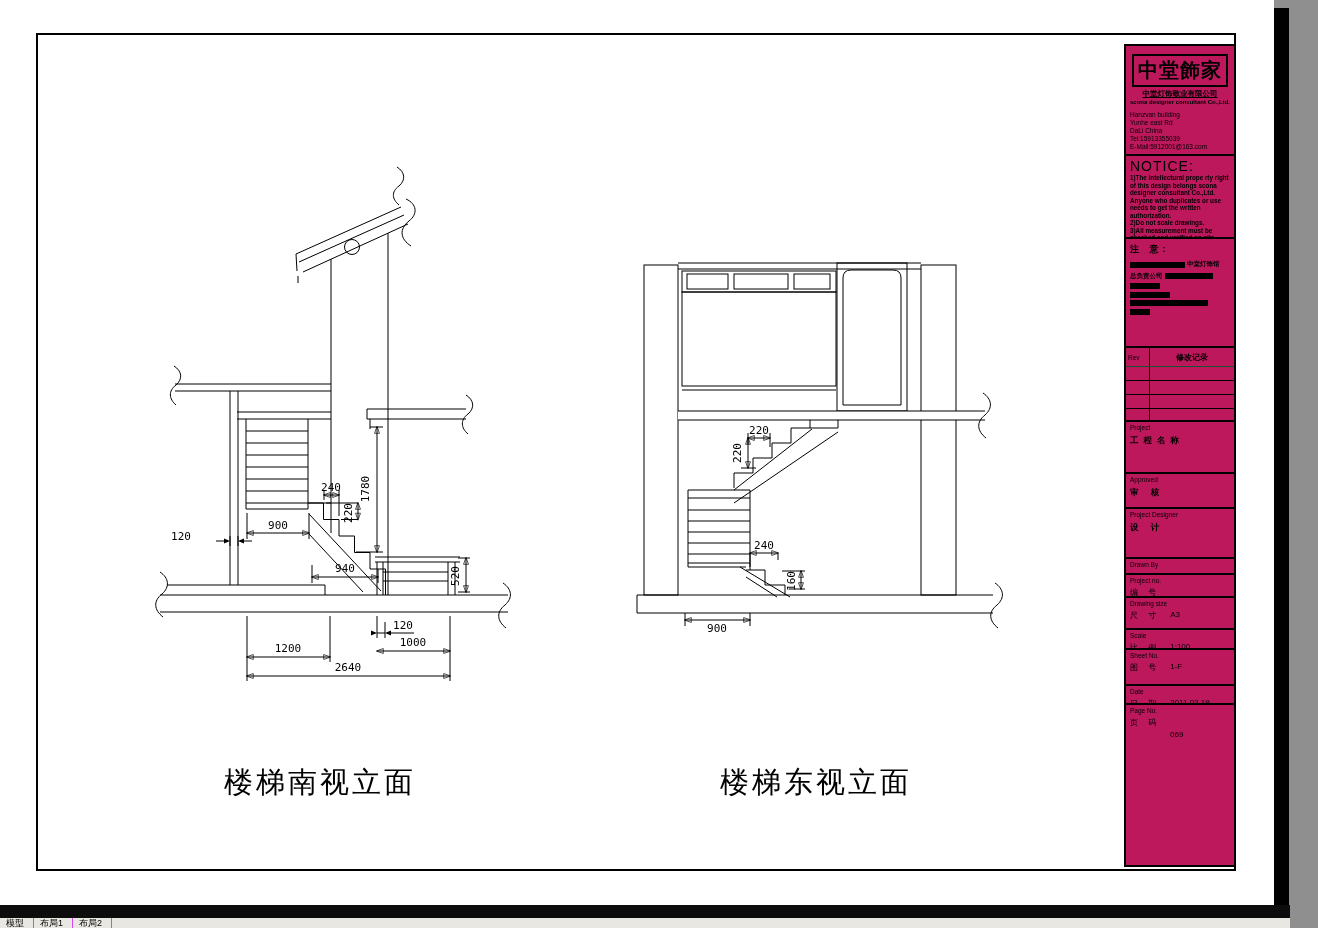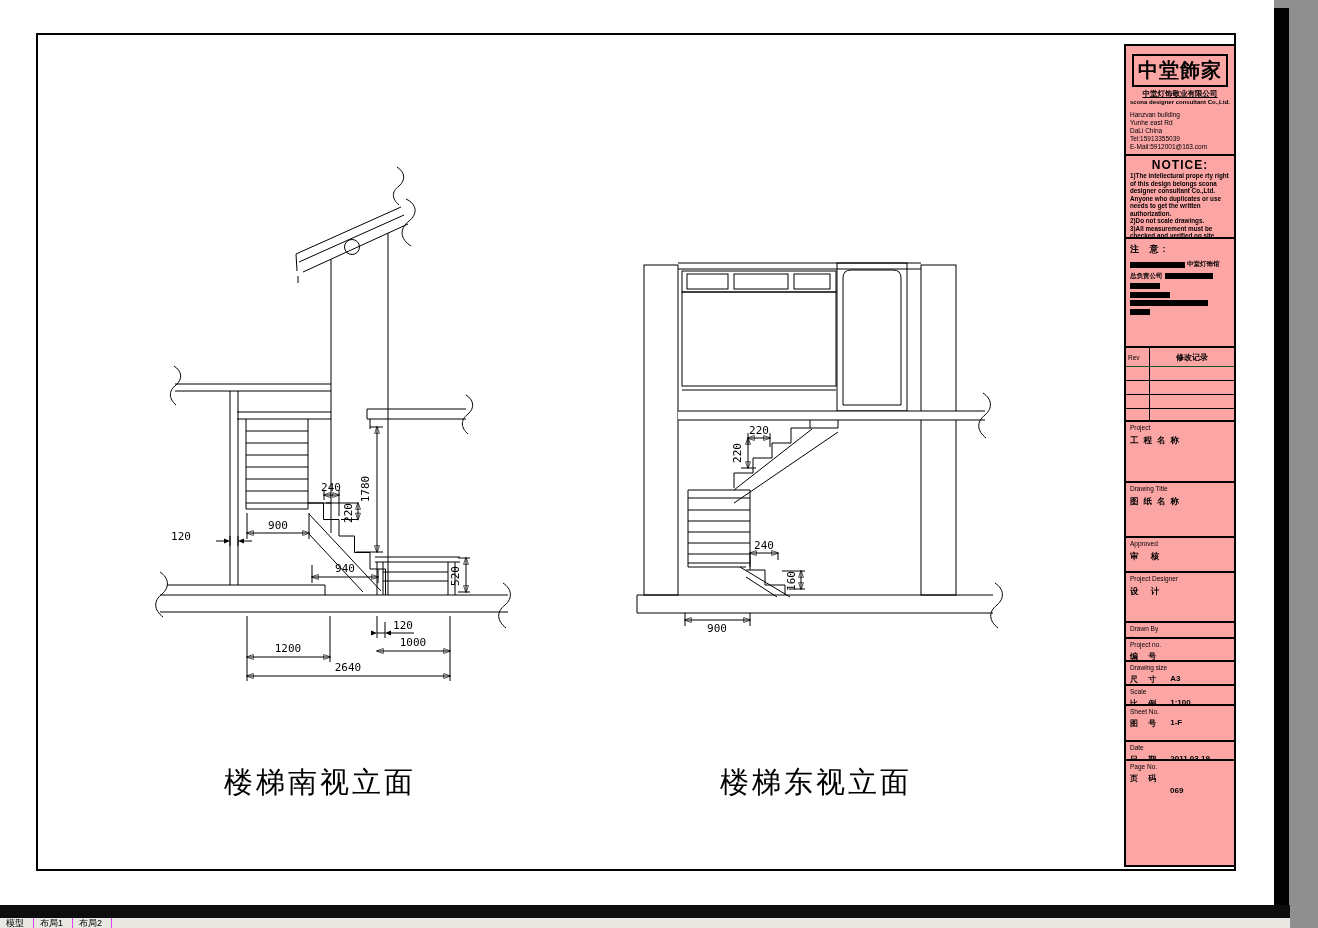--- a/index.html
+++ b/index.html
@@ -11,42 +11,42 @@
   #cad-svg{position:absolute;left:0;top:0;width:1318px;height:928px;}
   svg line,svg path,svg rect,svg polyline,svg circle{stroke:#000;stroke-width:1;fill:none;}
   svg .fillw{fill:#fff;stroke:none;}
   svg .arrhead{fill:#000;stroke:none;}
   svg text{fill:#000;stroke:none;font-family:"DejaVu Sans Mono","Liberation Mono",monospace;}
   .dimtxt{font-size:11px;text-anchor:middle;}
   .dwgtitle{font-size:29px;letter-spacing:3px;text-anchor:middle;
             font-family:"DejaVu Serif","Liberation Serif",serif;}
   
   #tblock{position:absolute;left:1124px;top:44px;width:112px;height:823px;border:2px solid #000;
-          box-sizing:border-box;background:#fca5a5;display:flex;flex-direction:column;}
+          box-sizing:border-box;background:#be185d;display:flex;flex-direction:column;}
   .tb-sec{border-top:2px solid #000;box-sizing:border-box;overflow:hidden;padding:2px 4px;}
   .tb-sec:first-child{border-top:none;}
   #logo-box{border:2px solid #000;margin:6px 2px 2px 2px;padding:1px 0;text-align:center;
             font-family:"DejaVu Serif","Liberation Serif",serif;font-weight:bold;font-size:20px;letter-spacing:1px;}
   .cn-co{font-size:7.5px;font-weight:bold;text-align:center;margin-top:2px;letter-spacing:0;text-decoration:underline;}
   .en-co{font-size:6px;font-weight:bold;text-align:center;}
   .addr{font-size:6.5px;line-height:8px;margin-top:6px;}
-  .notice-t{font-size:12px;font-weight:bold;letter-spacing:1px;text-align:center;}
+  .notice-t{font-size:14px;font-weight:normal;letter-spacing:1px;}
   .notice-b{font-size:6.3px;line-height:7.5px;white-space:pre-line;font-weight:bold;}
   .attn-t{font-size:9px;font-weight:bold;letter-spacing:4px;margin:2px 0 4px 0;}
   .attn-row{display:flex;align-items:center;gap:2px;margin:2.5px 0;font-size:6.5px;font-weight:bold;}
   .bar{height:6px;background:#000;display:inline-block;}
   .rev-head{display:flex;border-bottom:1px solid #14532d;height:18px;align-items:center;}
   .rev-c1{width:24px;border-right:1px solid #000;font-size:6.5px;padding-left:2px;height:100%;display:flex;align-items:center;box-sizing:border-box;}
   .rev-c2{flex:1;text-align:center;font-size:8px;font-weight:bold;}
   .rev-row{display:flex;border-bottom:1px solid #000;height:13px;}
   .rev-row:last-child{border-bottom:none;}
   .rev-r1{width:24px;border-right:1px solid #000;box-sizing:border-box;}
   .lbl{font-size:6.5px;line-height:8px;}
   .val{font-size:8.5px;font-weight:bold;letter-spacing:5px;margin-top:3px;}
-  .pair{display:flex;gap:10px;font-size:8px;font-weight:bold;margin-top:2px;}
+  .pair{display:flex;gap:10px;font-size:8px;font-weight:normal;margin-top:2px;}
   .pair .cnv{letter-spacing:4px;}
   
   #botdark{position:absolute;left:0;top:905px;width:1290px;height:13px;background:#0d0d0d;}
   #tabbar{position:absolute;left:0;top:918px;width:1290px;height:10px;background:#e9e7e2;
           font-size:9px;color:#000;overflow:hidden;white-space:nowrap;}
   .tab{display:inline-block;padding:0 9px 0 6px;border-right:1px solid #d946ef;line-height:11px;}
 </style>
 </head>
 <body>
 
@@ -362,47 +362,43 @@
       <div class="rev-row">
           <div class="rev-r1"></div>
         </div>
       <div class="rev-row">
           <div class="rev-r1"></div>
         </div>
       <div class="rev-row">
           <div class="rev-r1"></div>
         </div>
     </div>
-    <div class="tb-sec" style="height:61px;">
+    <div class="tb-sec" style="height:52px;">
       <div class="lbl">Project</div>
       <div class="val">工程名称</div>
-    </div>
-    <div class="tb-sec" style="height:55px;">
-      <div class="lbl">Drawing Title</div>
-      <div class="val">图纸名称</div>
     </div>
     <div class="tb-sec" style="height:35px;">
       <div class="lbl">Approved</div>
       <div class="val">审  核</div>
     </div>
     <div class="tb-sec" style="height:50px;">
       <div class="lbl">Project  Designer</div>
       <div class="val">设  计</div>
     </div>
     <div class="tb-sec" style="height:16px;">
       <div class="lbl">Drawn  By</div>
       <div class="val">制  图</div>
     </div>
     <div class="tb-sec" style="height:23px;">
       <div class="lbl">Project no.</div>
       <div class="pair">
           <span class="cnv">编  号</span>
         </div>
     </div>
-    <div class="tb-sec" style="height:24px;">
+    <div class="tb-sec" style="height:32px;">
       <div class="lbl">Drawing size</div>
       <div class="pair">
           <span class="cnv">尺  寸</span>
           <span>A3</span>
         </div>
     </div>
     <div class="tb-sec" style="height:20px;">
       <div class="lbl">Scale</div>
       <div class="pair">
           <span class="cnv">比  例</span>

